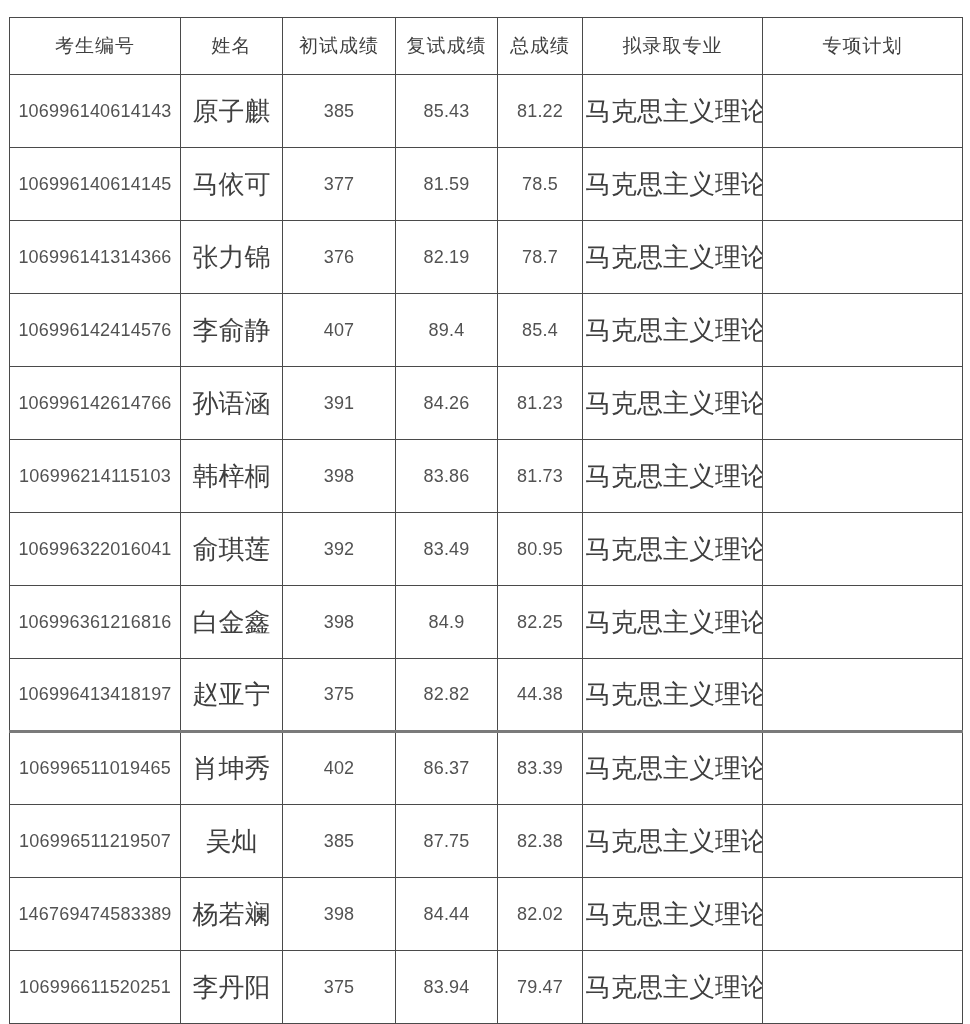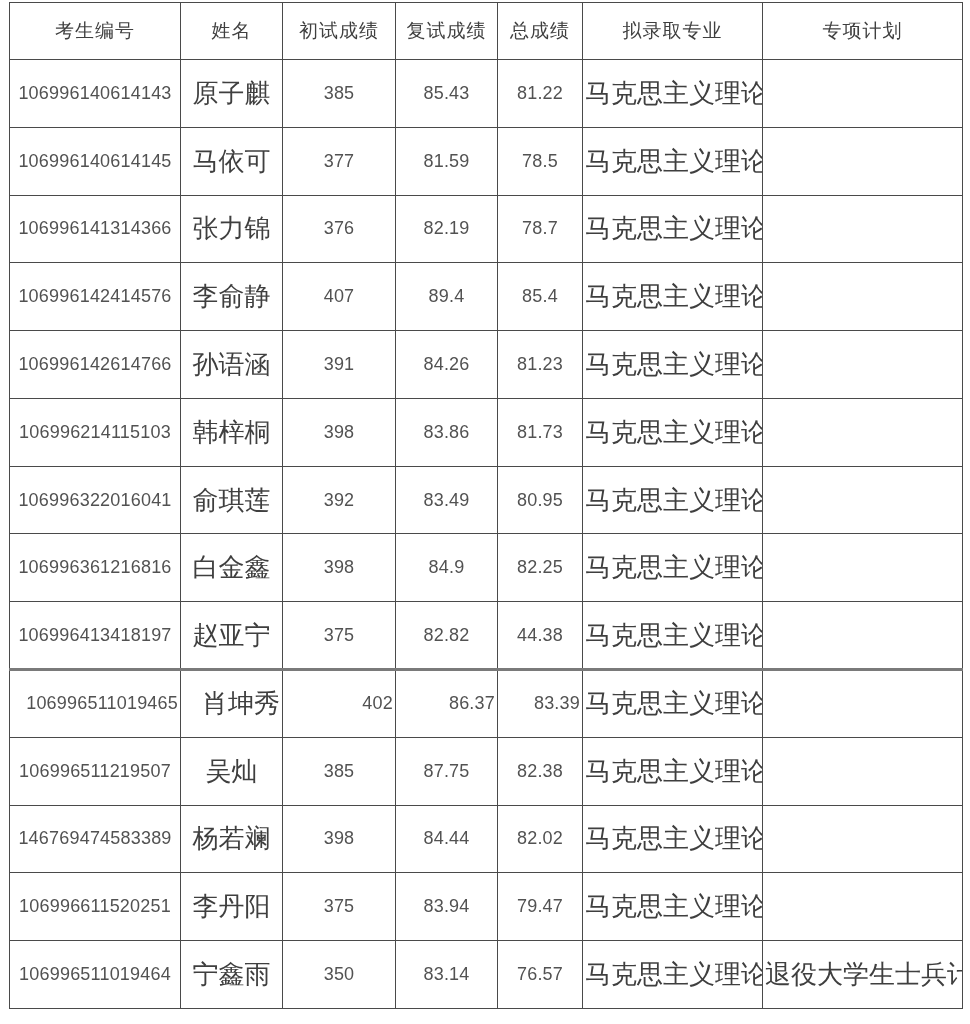--- a/index.html
+++ b/index.html
@@ -7,21 +7,21 @@
     padding: 0;
     background: #ffffff;
     width: 970px;
     height: 1024px;
     font-family: "Liberation Sans", "DejaVu Sans", sans-serif;
     overflow: hidden;
   }
   table.admission {
     position: absolute;
     left: 9px;
-    top: 2px;
+    top: 17px;
     width: 953px;
     height: 1007px;
     border-collapse: collapse;
     table-layout: fixed;
   }
   table.admission th,
   table.admission td {
     border: 1px solid #4a4a4a;
     text-align: center;
     vertical-align: middle;
@@ -42,21 +42,20 @@
     font-size: 18px;
     color: #525252;
     letter-spacing: 0.2px;
   }
   td.cjk {
     font-size: 26px;
     color: #3f3f3f;
   }
   tbody tr.thick td {
     border-top: 3px solid #7a7a7a;
-    text-align: right;
   }
 </style>
 </head>
 <body>
 
 <table class="admission">
   <colgroup>
     <col style="width:171px">
     <col style="width:102px">
     <col style="width:113px">
@@ -187,23 +186,14 @@
       </tr>
       <tr>
         <td class="num">106996611520251</td>
         <td class="cjk">李丹阳</td>
         <td class="num">375</td>
         <td class="num">83.94</td>
         <td class="num">79.47</td>
         <td class="cjk">马克思主义理论</td>
         <td class="cjk"></td>
       </tr>
-      <tr>
-        <td class="num">106996511019464</td>
-        <td class="cjk">宁鑫雨</td>
-        <td class="num">350</td>
-        <td class="num">83.14</td>
-        <td class="num">76.57</td>
-        <td class="cjk">马克思主义理论</td>
-        <td class="cjk">退役大学生士兵计划</td>
-      </tr>
     </tbody>
 </table>
 
 </body></html>

